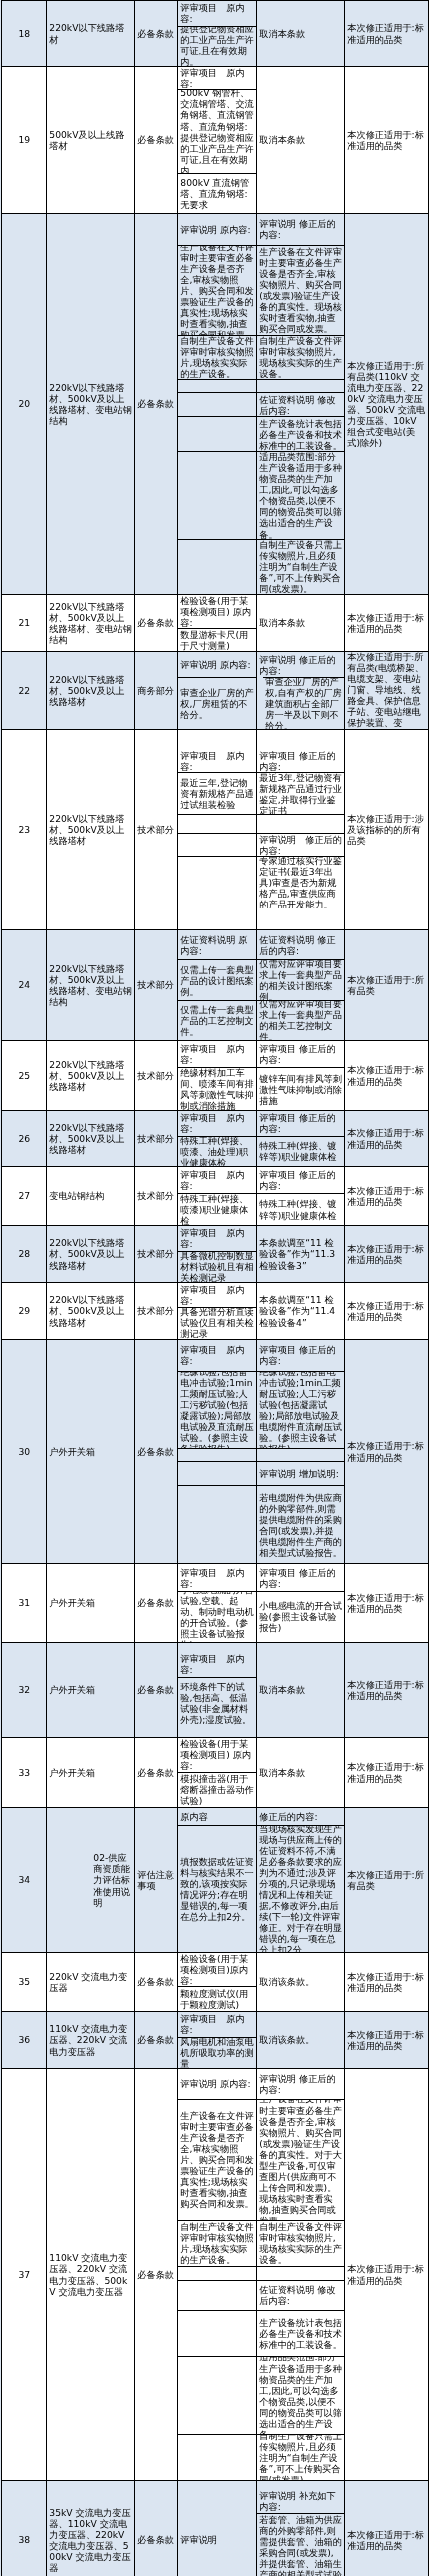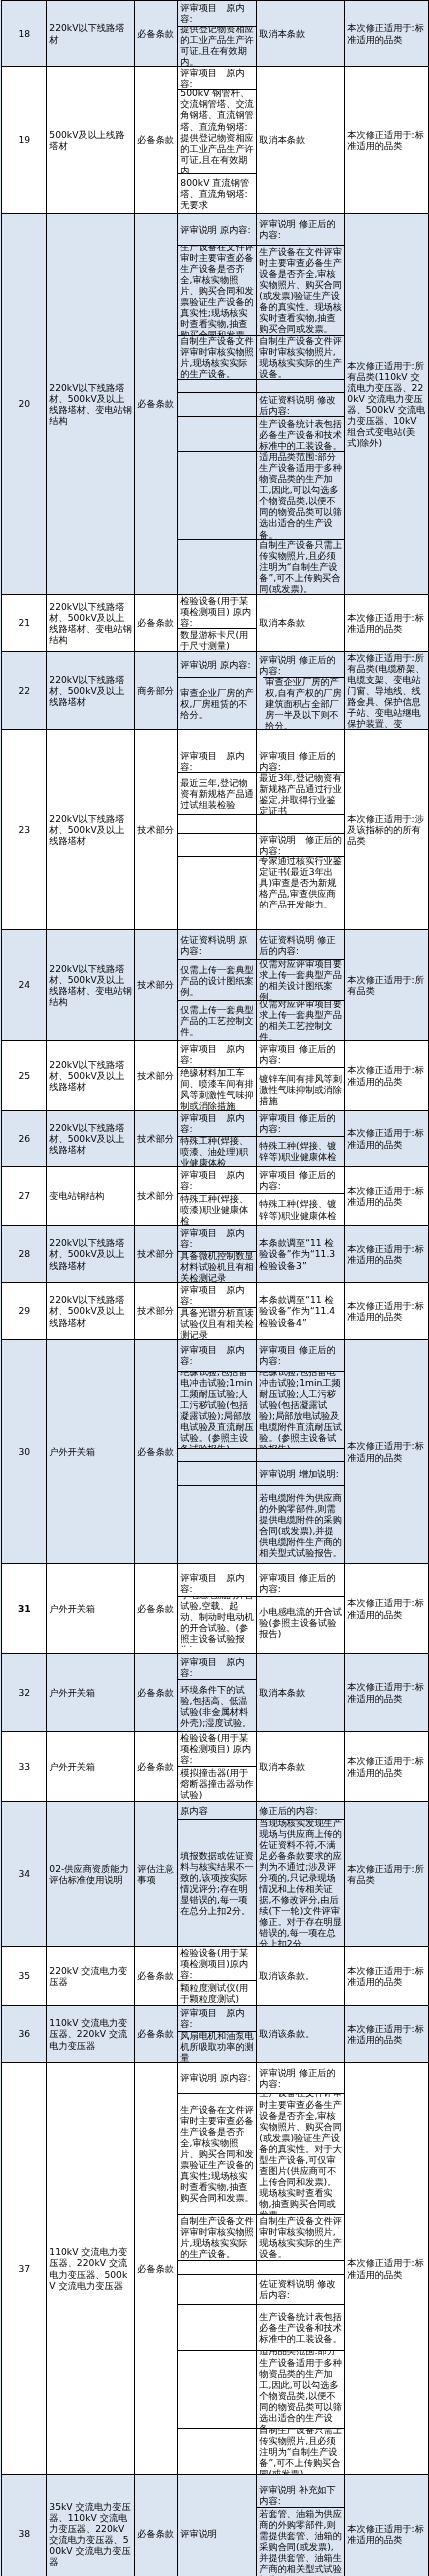--- a/index.html
+++ b/index.html
@@ -179,21 +179,21 @@
               <div class="sub" style="flex: 79 1 0px;">审查企业厂房的产权,厂房租赁的不给分。</div>
             </div>
           </td>
           <td>
             <div class="stack" style="height: 77px;">
               <div class="sub" style="flex: 38 1 0px;">评审说明 修正后的内容:</div>
               <div class="sub" style="flex: 79 1 0px; margin-left: 6px;">审查企业厂房的产权,自有产权的厂房建筑面积占全部厂房一半及以下则不给分。</div>
             </div>
           </td>
           <td>
-            <div class="cellbox" style="height: 77px;">本次修正适用于:所有品类(电缆桥架、电缆支架、变电站门窗、导地线、线路金具、保护信息子站、变电站继电保护装置、变</div>
+            <div class="cellbox" style="height: 77px; font-family: Liberation Serif, serif;">本次修正适用于:所有品类(电缆桥架、电缆支架、变电站门窗、导地线、线路金具、保护信息子站、变电站继电保护装置、变</div>
           </td>
         </tr>
         <tr class="plain">
           <td class="num">
             <div class="cellbox" style="height: 199px;">23</div>
           </td>
           <td>
             <div class="cellbox" style="height: 157px;">220kV以下线路塔材、500kV及以上线路塔材</div>
           </td>
           <td>
@@ -356,21 +356,21 @@
           </td>
           <td>
             <div class="cellbox" style="height: 56px;">220kV以下线路塔材、500kV及以上线路塔材</div>
           </td>
           <td>
             <div class="cellbox" style="height: 56px;">技术部分</div>
           </td>
           <td>
             <div class="stack" style="height: 56px;">
               <div class="sub" style="flex: 38 1 0px;">评审项目　原内容:</div>
-              <div class="sub" style="flex: 48 1 0px;">具备光谱分析直读试验仪且有相关检测记录</div>
+              <div class="sub" style="flex: 48 1 0px; font-family: Liberation Mono, monospace;">具备光谱分析直读试验仪且有相关检测记录</div>
             </div>
           </td>
           <td>
             <div class="merged" style="height: 56px;">本条款调至“11 检验设备”作为“11.4检验设备4”</div>
           </td>
           <td>
             <div class="cellbox" style="height: 56px;">本次修正适用于:标准适用的品类</div>
           </td>
         </tr>
         <tr class="shaded">
@@ -400,21 +400,21 @@
               <div class="sub" style="flex: 35 1 0px;">评审说明 增加说明:</div>
               <div class="sub" style="flex: 121 1 0px;">若电缆附件为供应商的外购零部件,则需提供电缆附件的采购合同(或发票),并提供电缆附件生产商的相关型式试验报告。</div>
             </div>
           </td>
           <td>
             <div class="cellbox" style="height: 223px;">本次修正适用于:标准适用的品类</div>
           </td>
         </tr>
         <tr class="plain">
           <td class="num">
-            <div class="cellbox" style="height: 89px; font-weight: bold;">31</div>
+            <div class="cellbox" style="height: 78px;">31</div>
           </td>
           <td>
             <div class="cellbox" style="height: 77px;">户外开关箱</div>
           </td>
           <td>
             <div class="cellbox" style="height: 77px;">必备条款</div>
           </td>
           <td>
             <div class="stack" style="height: 77px;">
               <div class="sub" style="flex: 40 1 0px;">评审项目　原内容:</div>
@@ -426,21 +426,21 @@
               <div class="sub" style="flex: 40 1 0px;">评审项目 修正后的内容:</div>
               <div class="sub" style="flex: 78 1 0px;">小电感电流的开合试验(参照主设备试验报告)</div>
             </div>
           </td>
           <td>
             <div class="cellbox" style="height: 77px;">本次修正适用于:标准适用的品类</div>
           </td>
         </tr>
         <tr class="shaded">
           <td class="num">
-            <div class="cellbox" style="height: 76px;">32</div>
+            <div class="cellbox" style="height: 94px;">32</div>
           </td>
           <td>
             <div class="cellbox" style="height: 77px;">户外开关箱</div>
           </td>
           <td>
             <div class="cellbox" style="height: 77px;">必备条款</div>
           </td>
           <td>
             <div class="stack" style="height: 77px;">
               <div class="sub" style="flex: 38 1 0px;">评审项目　原内容:</div>
@@ -475,21 +475,21 @@
           </td>
           <td>
             <div class="cellbox" style="height: 69px;">本次修正适用于:标准适用的品类</div>
           </td>
         </tr>
         <tr class="shaded">
           <td class="num">
             <div class="cellbox" style="height: 144px;">34</div>
           </td>
           <td>
-            <div class="cellbox" style="height: 140px;">02-供应商资质能力评估标准使用说明</div>
+            <div class="cellbox" style="height: 140px; margin-left: 44px;">02-供应商资质能力评估标准使用说明</div>
           </td>
           <td>
             <div class="cellbox" style="height: 144px;">评估注意事项</div>
           </td>
           <td>
             <div class="stack" style="height: 144px;">
               <div class="sub" style="flex: 25 1 0px;">原内容</div>
               <div class="sub" style="flex: 195 1 0px;">填报数据或佐证资料与核实结果不一致的,该项按实际情况评分;存在明显错误的,每一项在总分上扣2分。</div>
             </div>
           </td>

